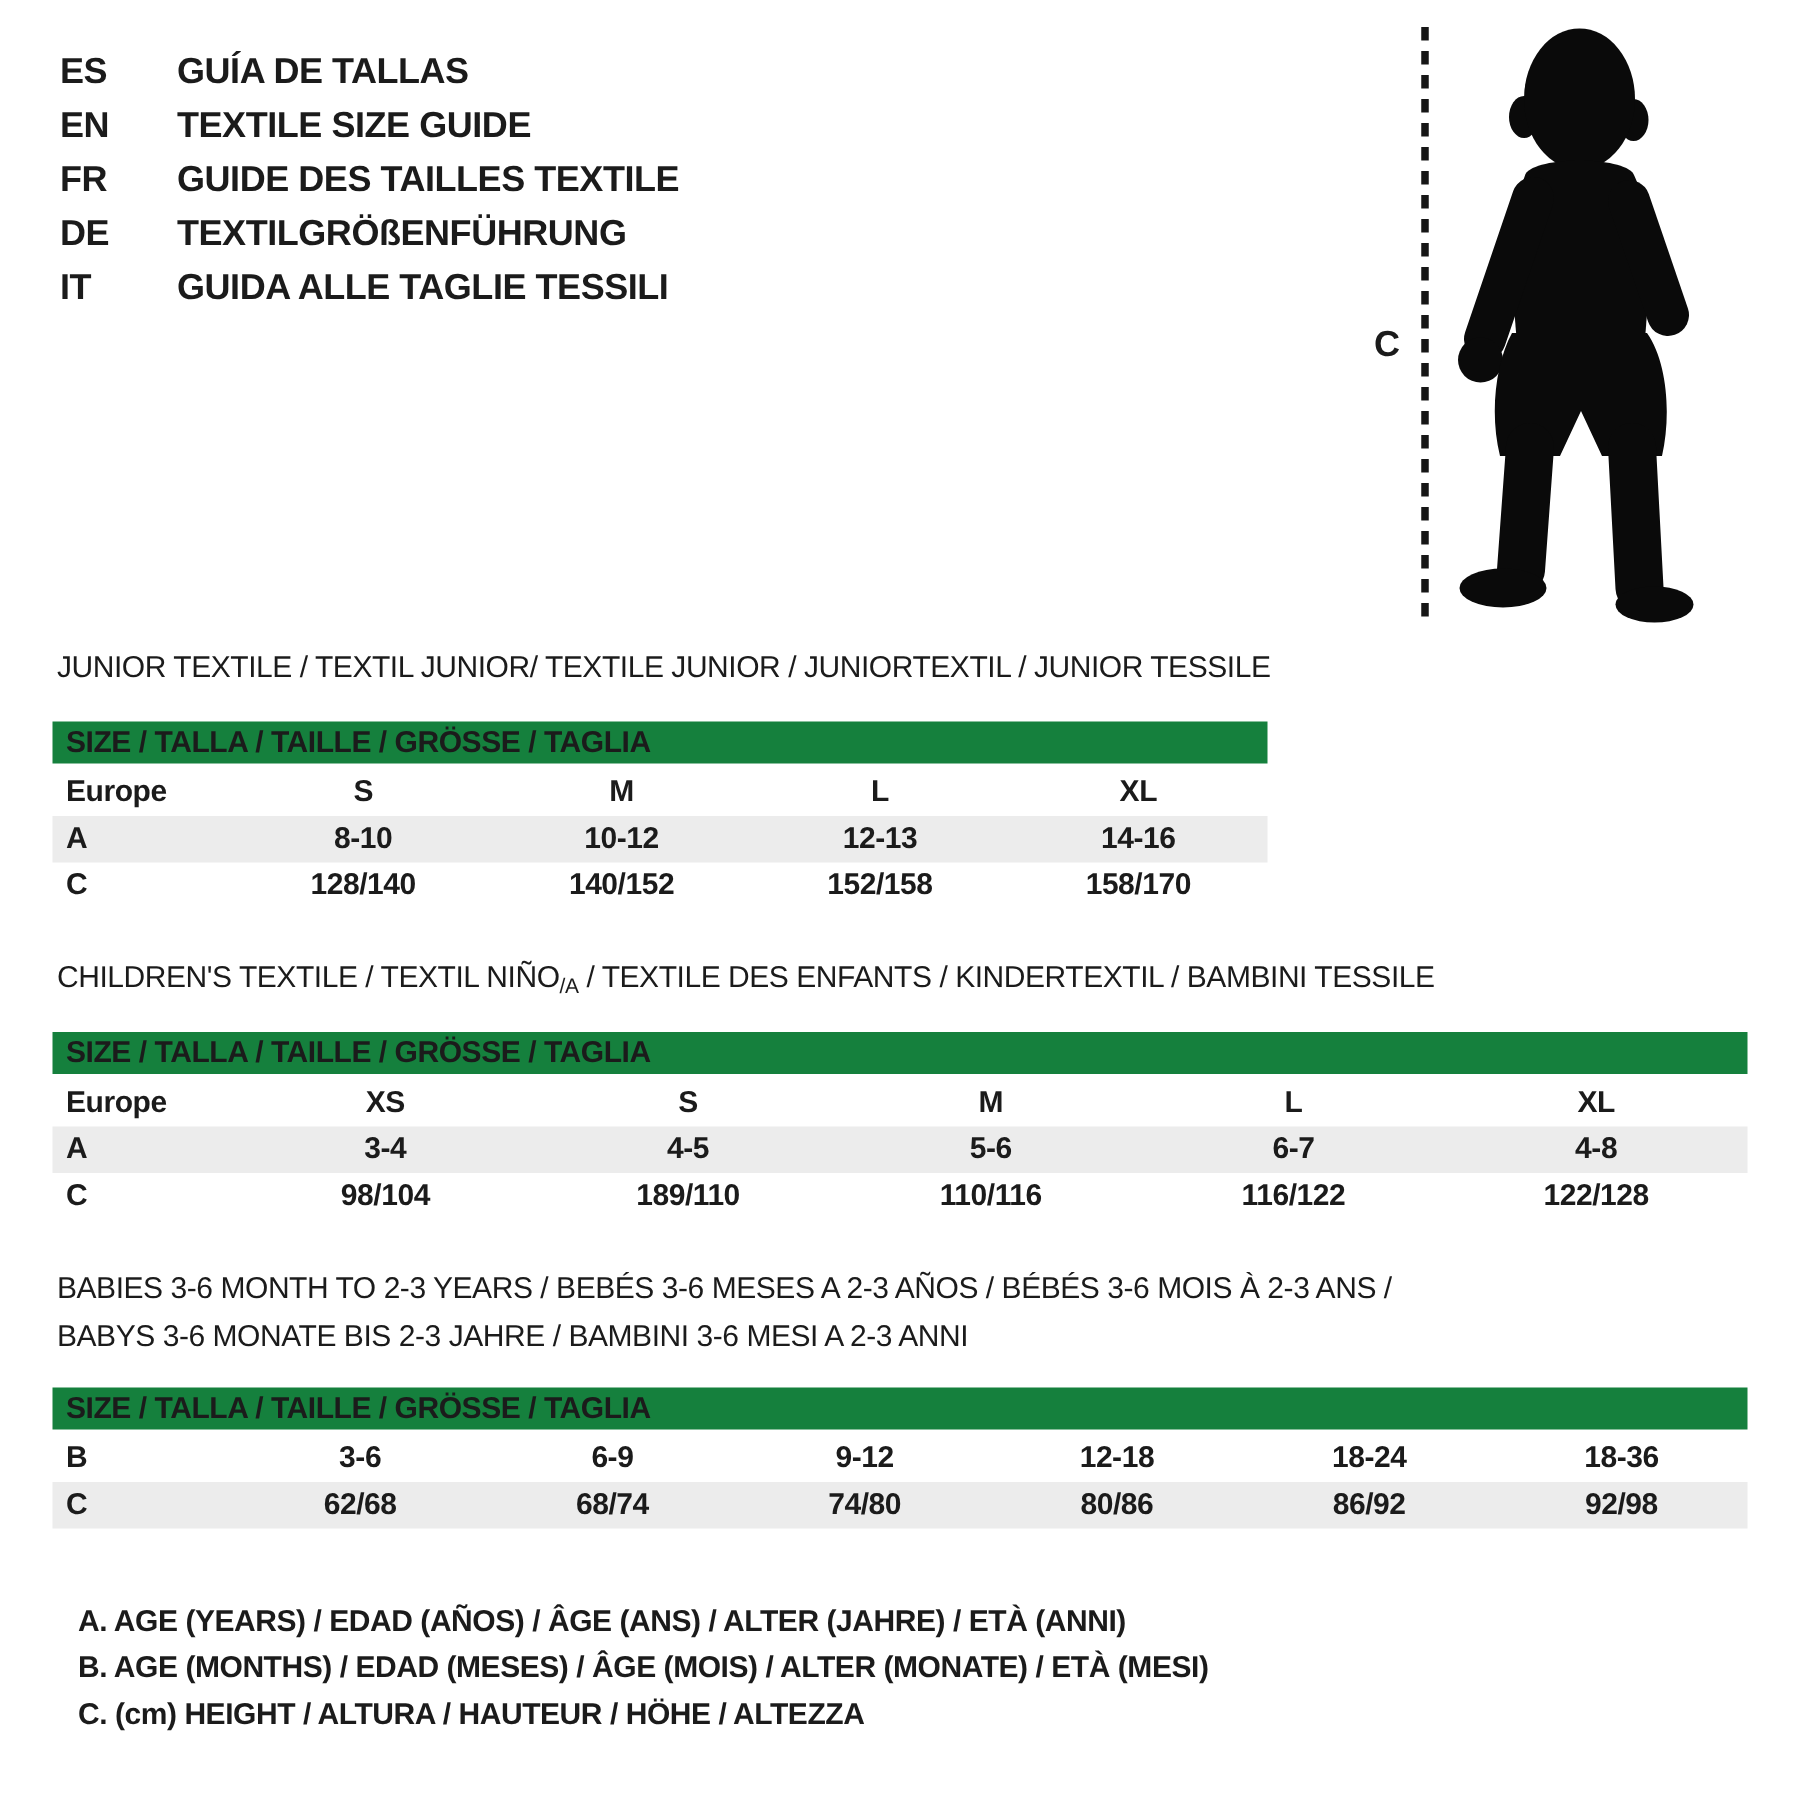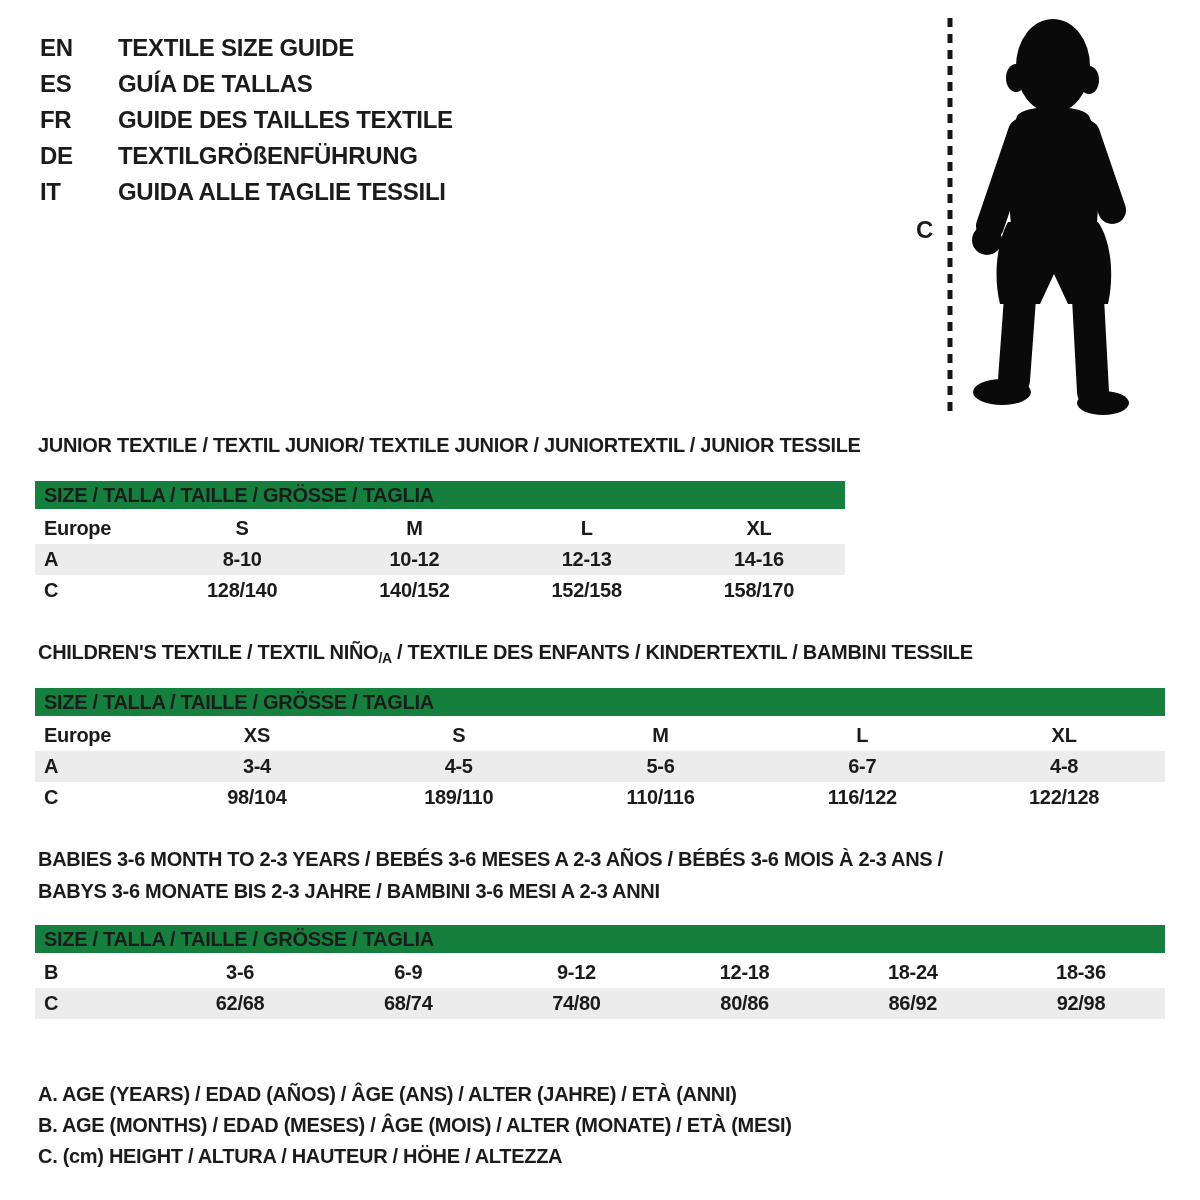--- a/index.html
+++ b/index.html
@@ -7,43 +7,43 @@
     width:1200px;height:1200px;position:relative;background:#ffffff;
     font-family:"Liberation Sans",sans-serif;color:#1b1b1b;overflow:hidden;
   }
   .abs{position:absolute;}
   
   .lang-row{display:flex;font-size:24px;font-weight:bold;line-height:36px;letter-spacing:-0.3px;}
   .lang-code{width:78px;flex:0 0 78px;}
   
   .figure-label{font-size:24px;font-weight:bold;}
   
-  .section-title{font-size:20px;font-weight:bold;letter-spacing:-0.3px;white-space:nowrap;}
+  .section-title{font-size:20px;font-weight:normal;letter-spacing:-0.3px;white-space:nowrap;}
   .size-bar{background:#15803d;height:28px;line-height:28px;padding-left:9px;
             font-size:20px;font-weight:bold;letter-spacing:-0.3px;}
   .trow{display:flex;height:31px;line-height:31px;font-size:20px;font-weight:bold;letter-spacing:-0.3px;}
   .trow.shaded{background:#ececec;}
   .tcell{flex:1;text-align:center;}
   .tcell.lbl{flex:0 0 112px;text-align:left;padding-left:9px;}
   
   .legend-line{font-size:20px;font-weight:bold;line-height:31px;letter-spacing:-0.3px;white-space:nowrap;}
   .subA{font-size:14px;vertical-align:-4px;}
   .two-line{line-height:32px;}
 </style>
 </head>
 <body>
 
 <div class="abs" style="left:40px;top:30px;">
   <div class="lang-row">
+    <span class="lang-code">ES</span>
+    <span>GUÍA DE TALLAS</span>
+  </div>
+  <div class="lang-row">
     <span class="lang-code">EN</span>
     <span>TEXTILE SIZE GUIDE</span>
-  </div>
-  <div class="lang-row">
-    <span class="lang-code">ES</span>
-    <span>GUÍA DE TALLAS</span>
   </div>
   <div class="lang-row">
     <span class="lang-code">FR</span>
     <span>GUIDE DES TAILLES TEXTILE</span>
   </div>
   <div class="lang-row">
     <span class="lang-code">DE</span>
     <span>TEXTILGRÖßENFÜHRUNG</span>
   </div>
   <div class="lang-row">
@@ -165,17 +165,17 @@
     <div class="tcell lbl">C</div>
     <div class="tcell">62/68</div>
     <div class="tcell">68/74</div>
     <div class="tcell">74/80</div>
     <div class="tcell">80/86</div>
     <div class="tcell">86/92</div>
     <div class="tcell">92/98</div>
   </div>
 </div>
 
-<div class="abs" style="left:38px;top:1066px;margin-top:13px;">
+<div class="abs" style="left:52px;top:1066px;">
   <div class="legend-line">A. AGE (YEARS) / EDAD (AÑOS) / ÂGE (ANS) / ALTER (JAHRE) / ETÀ (ANNI)</div>
   <div class="legend-line">B. AGE (MONTHS) / EDAD (MESES) / ÂGE (MOIS) / ALTER (MONATE) / ETÀ (MESI)</div>
   <div class="legend-line">C. (cm) HEIGHT / ALTURA / HAUTEUR / HÖHE / ALTEZZA</div>
 </div>
 
 </body></html>

